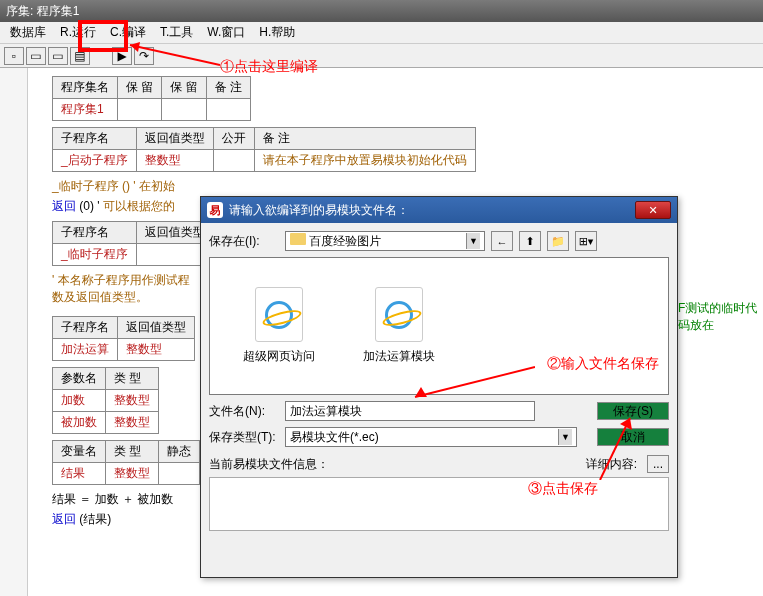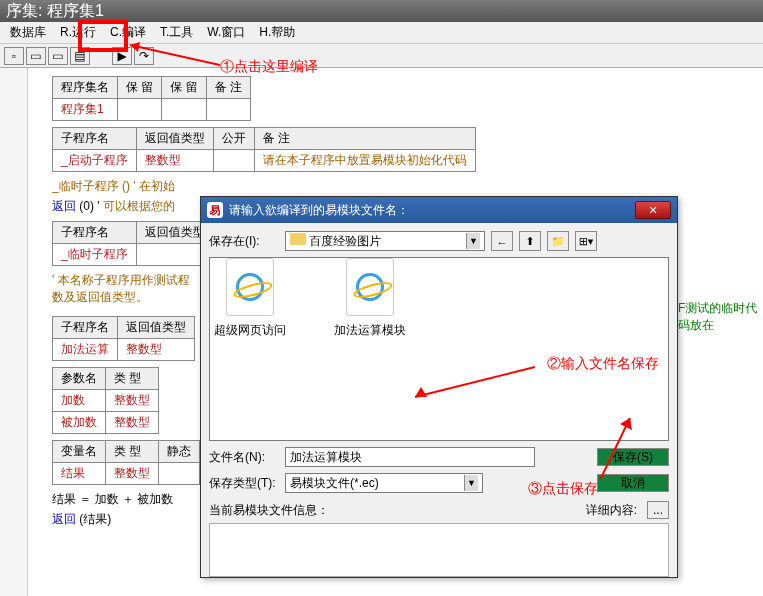--- a/index.html
+++ b/index.html
@@ -1,19 +1,19 @@
 <!DOCTYPE html>
 <html><head>
 <meta charset="utf-8">
 <style>
 * { margin: 0; padding: 0; box-sizing: border-box; font-family: "Microsoft YaHei", SimSun, sans-serif; font-size: 12px; }
 body { background: #fff; width: 763px; height: 596px; overflow: hidden; position: relative; }
 
 .title-bar { background: linear-gradient(#7a7a7a, #555); color: #fff; height: 22px; padding: 2px 6px; display: flex; align-items: center; }
-.title-bar span { font-size: 16px; }
+.title-bar span { font-size: 12px; }
 
 .menu-bar { background: #f0f0f0; height: 22px; display: flex; align-items: center; gap: 2px; padding: 0 4px; border-bottom: 1px solid #ccc; }
 .menu-item { padding: 2px 6px; cursor: pointer; }
 
 .red-box { position: absolute; border: 4px solid red; pointer-events: none; }
 .annotation { position: absolute; color: red; font-size: 14px; pointer-events: none; }
 .arrow { position: absolute; pointer-events: none; }
 
 .toolbar { background: #f0f0f0; height: 24px; border-bottom: 1px solid #aaa; display: flex; align-items: center; padding: 0 4px; gap: 2px; }
 .tool-btn { width: 20px; height: 18px; border: 1px solid #888; background: #eee; display: flex; align-items: center; justify-content: center; cursor: pointer; }
@@ -36,21 +36,21 @@
 .dlg-icon { width: 16px; height: 16px; background: #fff; border-radius: 3px; display: flex; align-items: center; justify-content: center; color: #c00; font-weight: bold; font-size: 11px; }
 .dlg-close { width: 36px; height: 18px; background: linear-gradient(#d44, #a11); border: 1px solid #611; border-radius: 2px; color: #fff; display: flex; align-items: center; justify-content: center; cursor: pointer; font-size: 11px; }
 .dlg-body { padding: 8px; }
 .dlg-row { display: flex; align-items: center; gap: 6px; margin-bottom: 6px; }
 .dlg-label { width: 70px; }
 .combo, .txt-input { border: 1px solid #7a7a7a; background: #fff; height: 20px; padding: 0 4px; }
 .combo { display: flex; align-items: center; justify-content: space-between; }
 .combo-arrow { width: 14px; height: 16px; background: #ddd; border-left: 1px solid #888; display: flex; align-items: center; justify-content: center; font-size: 9px; }
 .nav-btn { width: 22px; height: 20px; border: 1px solid #888; background: #eee; display: flex; align-items: center; justify-content: center; cursor: pointer; font-size: 11px; }
 
-.file-area { background: #fff; border: 1px solid #7a7a7a; height: 184px; margin: 6px 0; padding: 0; display: flex; gap: 40px; }
+.file-area { background: #fff; border: 1px solid #7a7a7a; height: 138px; margin: 6px 0; padding: 29px; display: flex; gap: 40px; }
 .file-item { display: flex; flex-direction: column; align-items: center; gap: 6px; width: 80px; }
 .file-icon { width: 48px; height: 58px; border: 1px solid #ccc; background: #fff; border-radius: 3px; display: flex; align-items: center; justify-content: center; position: relative; }
 .ie-icon { width: 28px; height: 28px; border: 3px solid #3a9ee0; border-radius: 50%; position: relative; }
 .ie-icon::after { content: ''; position: absolute; width: 36px; height: 8px; border: 2px solid #f4b400; border-radius: 50%; top: 8px; left: -6px; transform: rotate(-15deg); }
 .file-name { font-size: 12px; text-align: center; }
 
 .dlg-btn { width: 72px; height: 18px; border: 1px solid #888; background: #15803d; cursor: pointer; display: flex; align-items: center; justify-content: center; }
 .info-row { display: flex; align-items: center; gap: 10px; margin-top: 8px; }
 .info-box { background: #fff; border: 1px solid #aaa; flex: 1; height: 54px; margin-top: 4px; }
 .dots-btn { width: 22px; height: 18px; border: 1px solid #888; background: #eee; display: flex; align-items: center; justify-content: center; cursor: pointer; }
@@ -228,21 +228,21 @@
     </div>
 
     <div class="dlg-row">
       <div class="dlg-label">文件名(N):</div>
       <input class="txt-input" style="width: 250px;" value="加法运算模块">
       <div style="flex:1"></div>
       <div class="dlg-btn">保存(S)</div>
     </div>
     <div class="dlg-row">
       <div class="dlg-label">保存类型(T):</div>
-      <div class="combo" style="width:198px">
+      <div class="combo" style="width:292px">
         <span>易模块文件(*.ec)</span>
         <span class="combo-arrow">▼</span>
       </div>
       <div style="flex:1"></div>
       <div class="dlg-btn">取消</div>
     </div>
 
     <div class="info-row">
       <span>当前易模块文件信息：</span>
       <div style="flex:1"></div>

